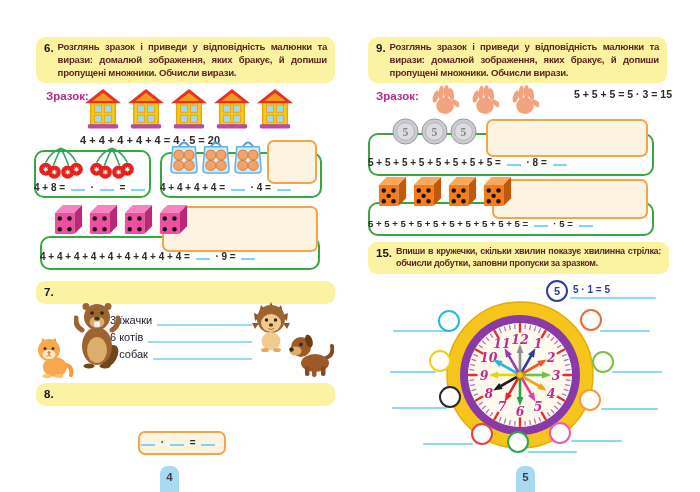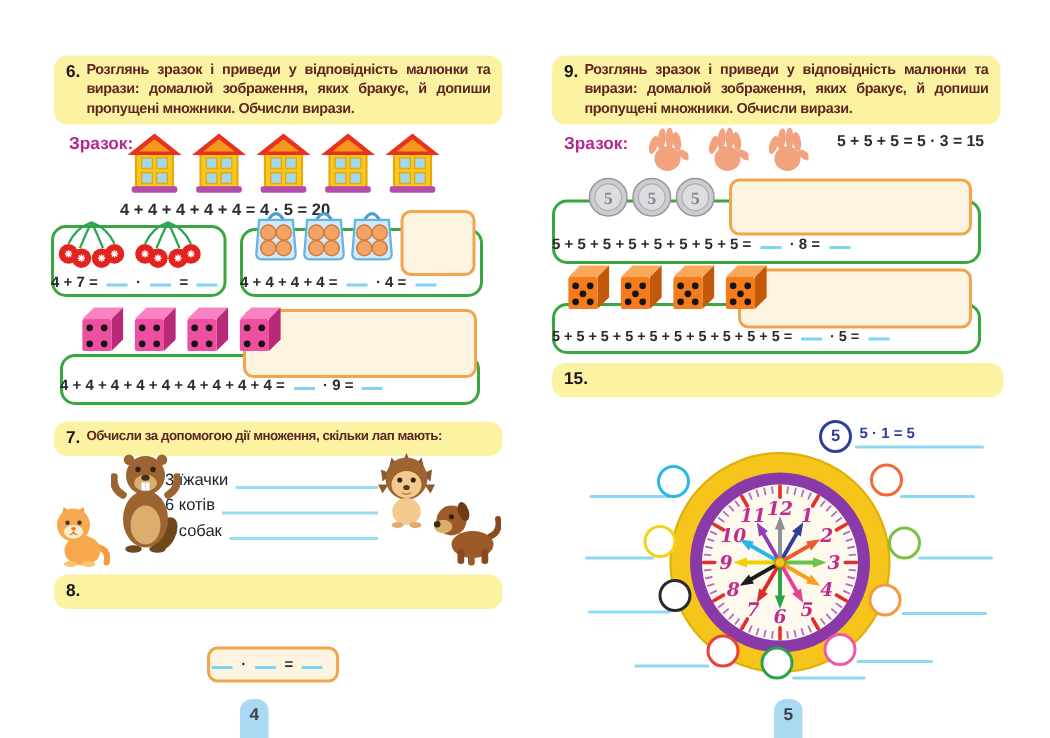--- a/index.html
+++ b/index.html
@@ -174,21 +174,21 @@
     <path d="M10 10 Q16 -1 22 10" fill="none" stroke="#4f9fd4" stroke-width="2.2"></path>
     <path d="M4 9 h24 l2 24 q0 4 -4 4 h-20 q-4 0 -4 -4 z" fill="#cfeafb" stroke="#66b2e2" stroke-width="1.6"></path>
     <g fill="#f2a468" stroke="#d4793a" stroke-width="1">
       <circle cx="10.5" cy="18" r="5.4"></circle>
           <circle cx="21.5" cy="18" r="5.4"></circle>
       <circle cx="10.5" cy="29" r="5.4"></circle>
           <circle cx="21.5" cy="29" r="5.4"></circle>
     </g>
       </svg></span>
   </div>
-<div class="eq" style="left:34px;top:180px;width:113px"><span>4 + 7 = </span><span class="blank"></span><span> · </span><span class="blank"></span><span> = </span><span class="blank"></span><span></span></div>
+<div class="eq" style="left:34px;top:180px;width:113px"><span>4 + 8 = </span><span class="blank"></span><span> · </span><span class="blank"></span><span> = </span><span class="blank"></span><span></span></div>
 <div class="eq" style="left:160px;top:180px;width:158px"><span>4 + 4 + 4 + 4 = </span><span class="blank"></span><span> · 4 = </span><span class="blank"></span><span></span></div>
 
 <div class="gbox" style="left:40px;top:236px;width:276px;height:30px"></div>
 <div class="obox" style="left:162px;top:206px;width:152px;height:42px"></div>
 <div class="icon-row" style="left:52px;top:203px;gap:2px">
     <span><svg width="33" height="33" viewBox="0 0 34 34">
     <polygon points="3,10 11,2 31,2 23,10" fill="#f983c2"></polygon>
     <polygon points="23,10 31,2 31,24 23,32" fill="#b82a78"></polygon>
     <rect x="3" y="10" width="20" height="22" rx="1.5" fill="#ee4fa0"></rect>
     <circle cx="8" cy="16" r="2.3" fill="#151515"></circle>
@@ -221,21 +221,20 @@
     <circle cx="8" cy="16" r="2.3" fill="#151515"></circle>
         <circle cx="18" cy="16" r="2.3" fill="#151515"></circle>
         <circle cx="8" cy="27" r="2.3" fill="#151515"></circle>
         <circle cx="18" cy="27" r="2.3" fill="#151515"></circle>
   </svg></span>
   </div>
 <div class="eq" style="left:40px;top:249px;width:276px"><span>4 + 4 + 4 + 4 + 4 + 4 + 4 + 4 + 4 = </span><span class="blank"></span><span> · 9 = </span><span class="blank"></span><span></span></div>
 
 <div class="band" style="left:36px;top:281px;width:283px">
   <span class="tnum">7.</span>
-  <span class="ttext oneline">Обчисли за допомогою дії множення, скільки лап мають:</span>
 </div>
 
 <div class="paws" style="left:110px;top:309px;width:142px">
     <div class="paw-row">
       <span class="paw-label">3 їжачки</span>
       <span class="fill-line"></span>
     </div>
     <div class="paw-row">
       <span class="paw-label">6 котів</span>
       <span class="fill-line"></span>
@@ -358,21 +357,21 @@
     <g fill="#f2a37e">
       <ellipse cx="6" cy="14" rx="2.8" ry="6.5" transform="rotate(18 6 14)"></ellipse>
       <ellipse cx="11.5" cy="10" rx="2.8" ry="7.5" transform="rotate(6 11.5 10)"></ellipse>
       <ellipse cx="17" cy="9.5" rx="2.8" ry="7.5"></ellipse>
       <ellipse cx="22" cy="11.5" rx="2.8" ry="6.5" transform="rotate(-10 22 11.5)"></ellipse>
       <ellipse cx="27" cy="21" rx="2.6" ry="5" transform="rotate(-50 27 21)"></ellipse>
       <ellipse cx="15.5" cy="23.5" rx="9" ry="8.5"></ellipse>
     </g>
       </svg></span>
   </div>
-<div class="eq" style="left:542px;top:88px;width:130px;text-align:center;font-size:10.5px"><span>5 + 5 + 5 = 5 · 3 = 15</span></div>
+<div class="eq" style="left:542px;top:88px;width:130px;text-align:right;font-size:10.5px"><span>5 + 5 + 5 = 5 · 3 = 15</span></div>
 
 <div class="gbox" style="left:368px;top:133px;width:282px;height:39px"></div>
 <div class="obox" style="left:486px;top:119px;width:158px;height:34px"></div>
 <div class="icon-row" style="left:392px;top:118px;gap:2px">
     <span><svg width="27" height="27" viewBox="0 0 28 28">
     <circle cx="14" cy="14" r="13" fill="#cbcbd1" stroke="#94949c" stroke-width="1"></circle>
     <circle cx="14" cy="14" r="9.2" fill="#dddde1" stroke="#ababb1" stroke-width="0.8"></circle>
     <text x="14" y="18.6" text-anchor="middle" font-size="12" font-weight="bold" fill="#84848c" font-family="'Liberation Serif',serif">5</text>
   </svg></span>
     <span><svg width="27" height="27" viewBox="0 0 28 28">
@@ -429,20 +428,21 @@
         <circle cx="18" cy="16" r="2.3" fill="#151515"></circle>
         <circle cx="13" cy="21.5" r="2.3" fill="#151515"></circle>
         <circle cx="8" cy="27" r="2.3" fill="#151515"></circle>
         <circle cx="18" cy="27" r="2.3" fill="#151515"></circle>
   </svg></span>
   </div>
 <div class="eq" style="left:368px;top:216px;width:282px;font-size:9.6px"><span>5 + 5 + 5 + 5 + 5 + 5 + 5 + 5 + 5 + 5 = </span><span class="blank"></span><span> · 5 = </span><span class="blank"></span><span></span></div>
 
 <div class="band" style="left:368px;top:242px;width:285px">
   <span class="tnum">15.</span>
+  <span class="ttext twolines">Впиши в кружечки, скільки хвилин показує хвилинна стрілка: обчисли добутки, заповни пропуски за зразком.</span>
 </div>
 
 <div id="clock-holder" style="position:absolute;left:445px;top:300px;width:150px;height:150px"><svg viewBox="0 0 150 150" width="150" height="150">
       <circle cx="75" cy="75" r="73" fill="#f6c51b" stroke="#e2ae07" stroke-width="1.5"></circle>
       <circle cx="75" cy="75" r="60" fill="#8a3aa8"></circle>
       <circle cx="75" cy="75" r="52" fill="#fdf9ec"></circle>
       <line x1="75.00" y1="31.50" x2="75.00" y2="24.00" stroke="#e23030" stroke-width="2.4" stroke-linecap="round"></line>
       <line x1="79.86" y1="28.75" x2="80.28" y2="24.78" stroke="#b06cc8" stroke-width="1.2" stroke-linecap="round"></line>
       <line x1="84.67" y1="29.52" x2="85.50" y2="25.60" stroke="#b06cc8" stroke-width="1.2" stroke-linecap="round"></line>
       <line x1="89.37" y1="30.78" x2="90.61" y2="26.97" stroke="#b06cc8" stroke-width="1.2" stroke-linecap="round"></line>

